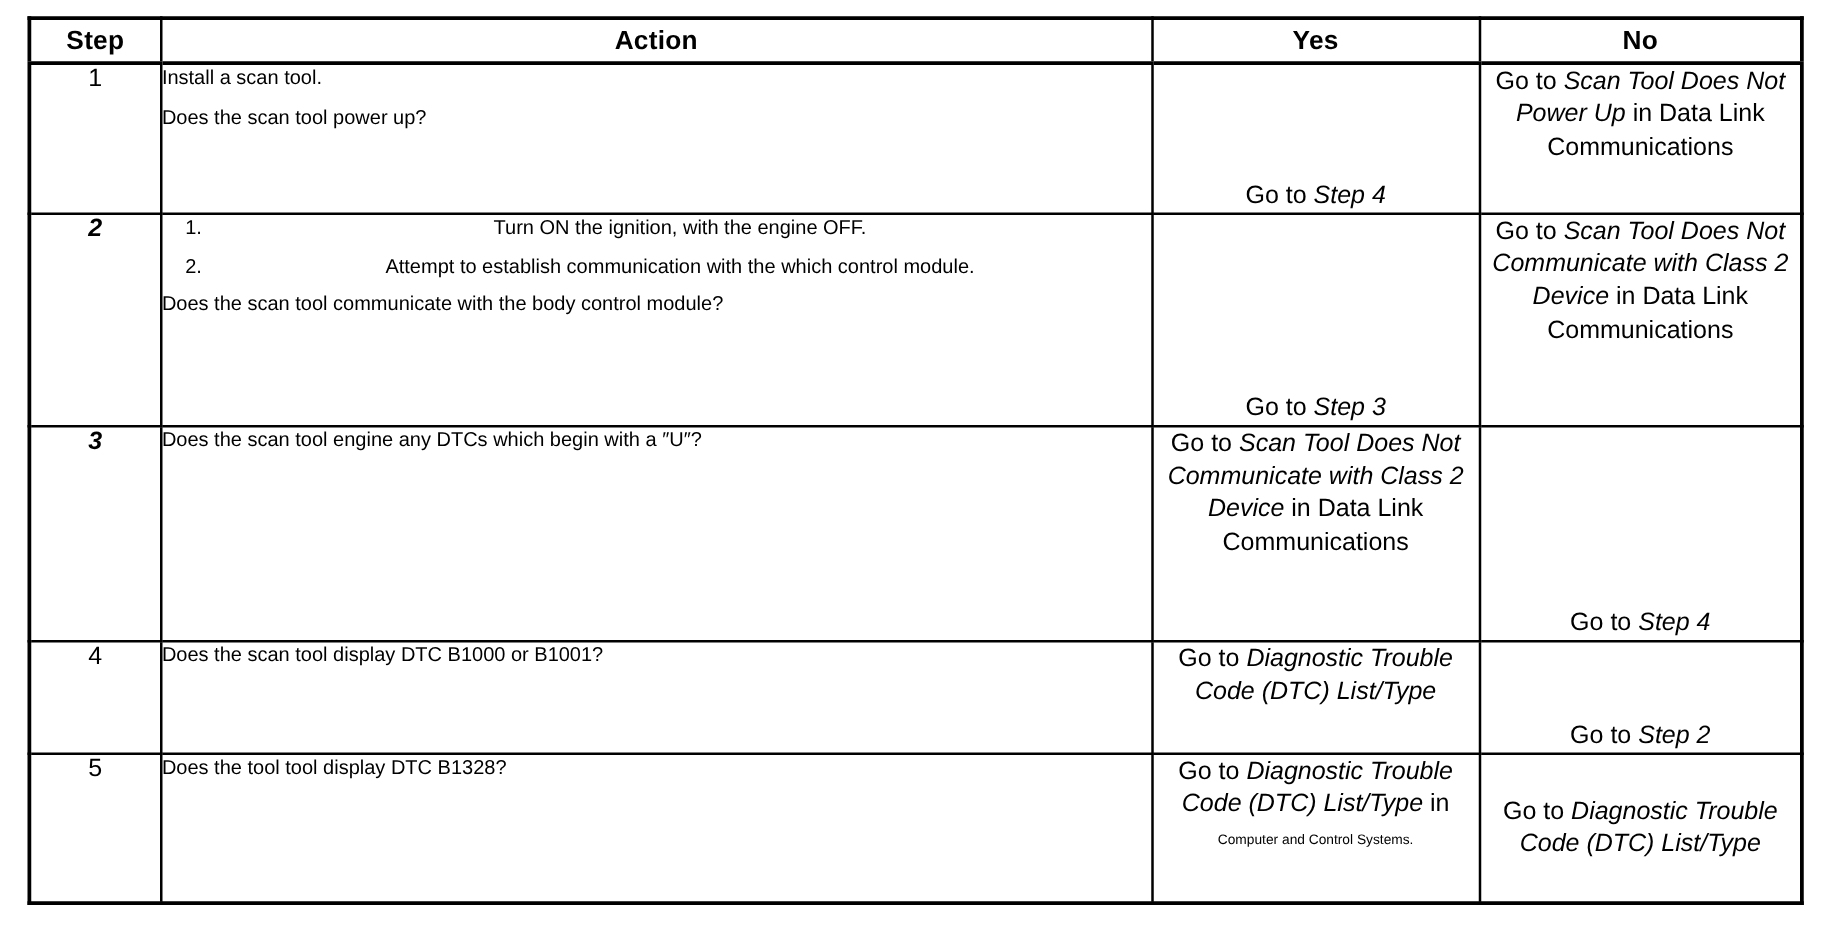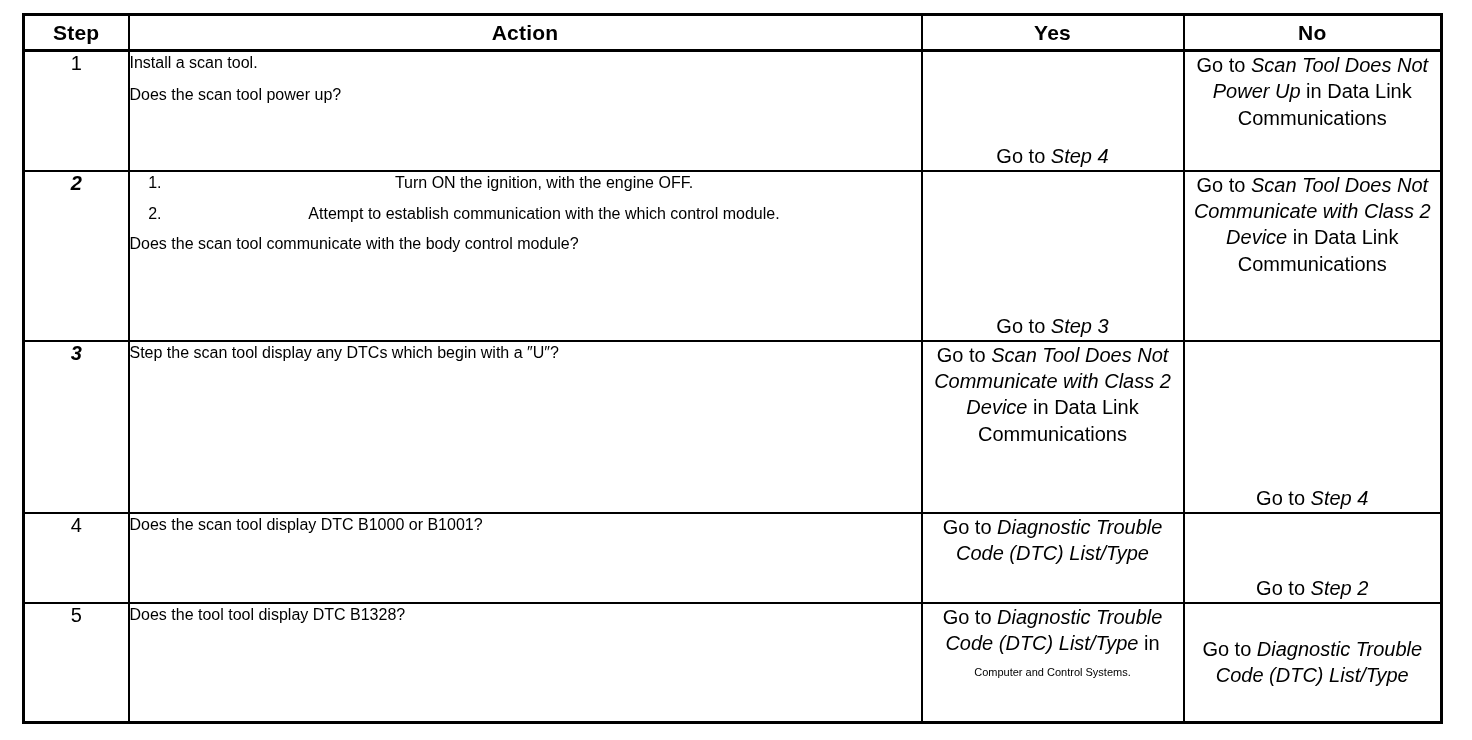--- a/index.html
+++ b/index.html
@@ -149,21 +149,21 @@
               <li>Attempt to establish communication with the which control module.</li>
             </ol>
             <p>Does the scan tool communicate with the body control module?</p>
           </td>
           <td class="yn bottom"><span>Go to </span><span class="ital">Step 3</span></td>
           <td class="yn top"><span>Go to </span><span class="ital">Scan Tool Does Not Communicate with Class 2 Device</span><span> in Data Link Communications</span></td>
         </tr>
         <tr style="height: 172px;">
           <td class="step"><span class="num ital">3</span></td>
           <td class="action">
-            <p>Step the scan tool display any DTCs which begin with a ″U″?</p>
+            <p>Does the scan tool engine any DTCs which begin with a ″U″?</p>
           </td>
           <td class="yn top"><span>Go to </span><span class="ital">Scan Tool Does Not Communicate with Class 2 Device</span><span> in Data Link Communications</span></td>
           <td class="yn bottom"><span>Go to </span><span class="ital">Step 4</span></td>
         </tr>
         <tr style="height: 90px;">
           <td class="step"><span class="num">4</span></td>
           <td class="action">
             <p>Does the scan tool display DTC B1000 or B1001?</p>
           </td>
           <td class="yn top"><span>Go to </span><span class="ital">Diagnostic Trouble Code (DTC) List/Type</span></td>

